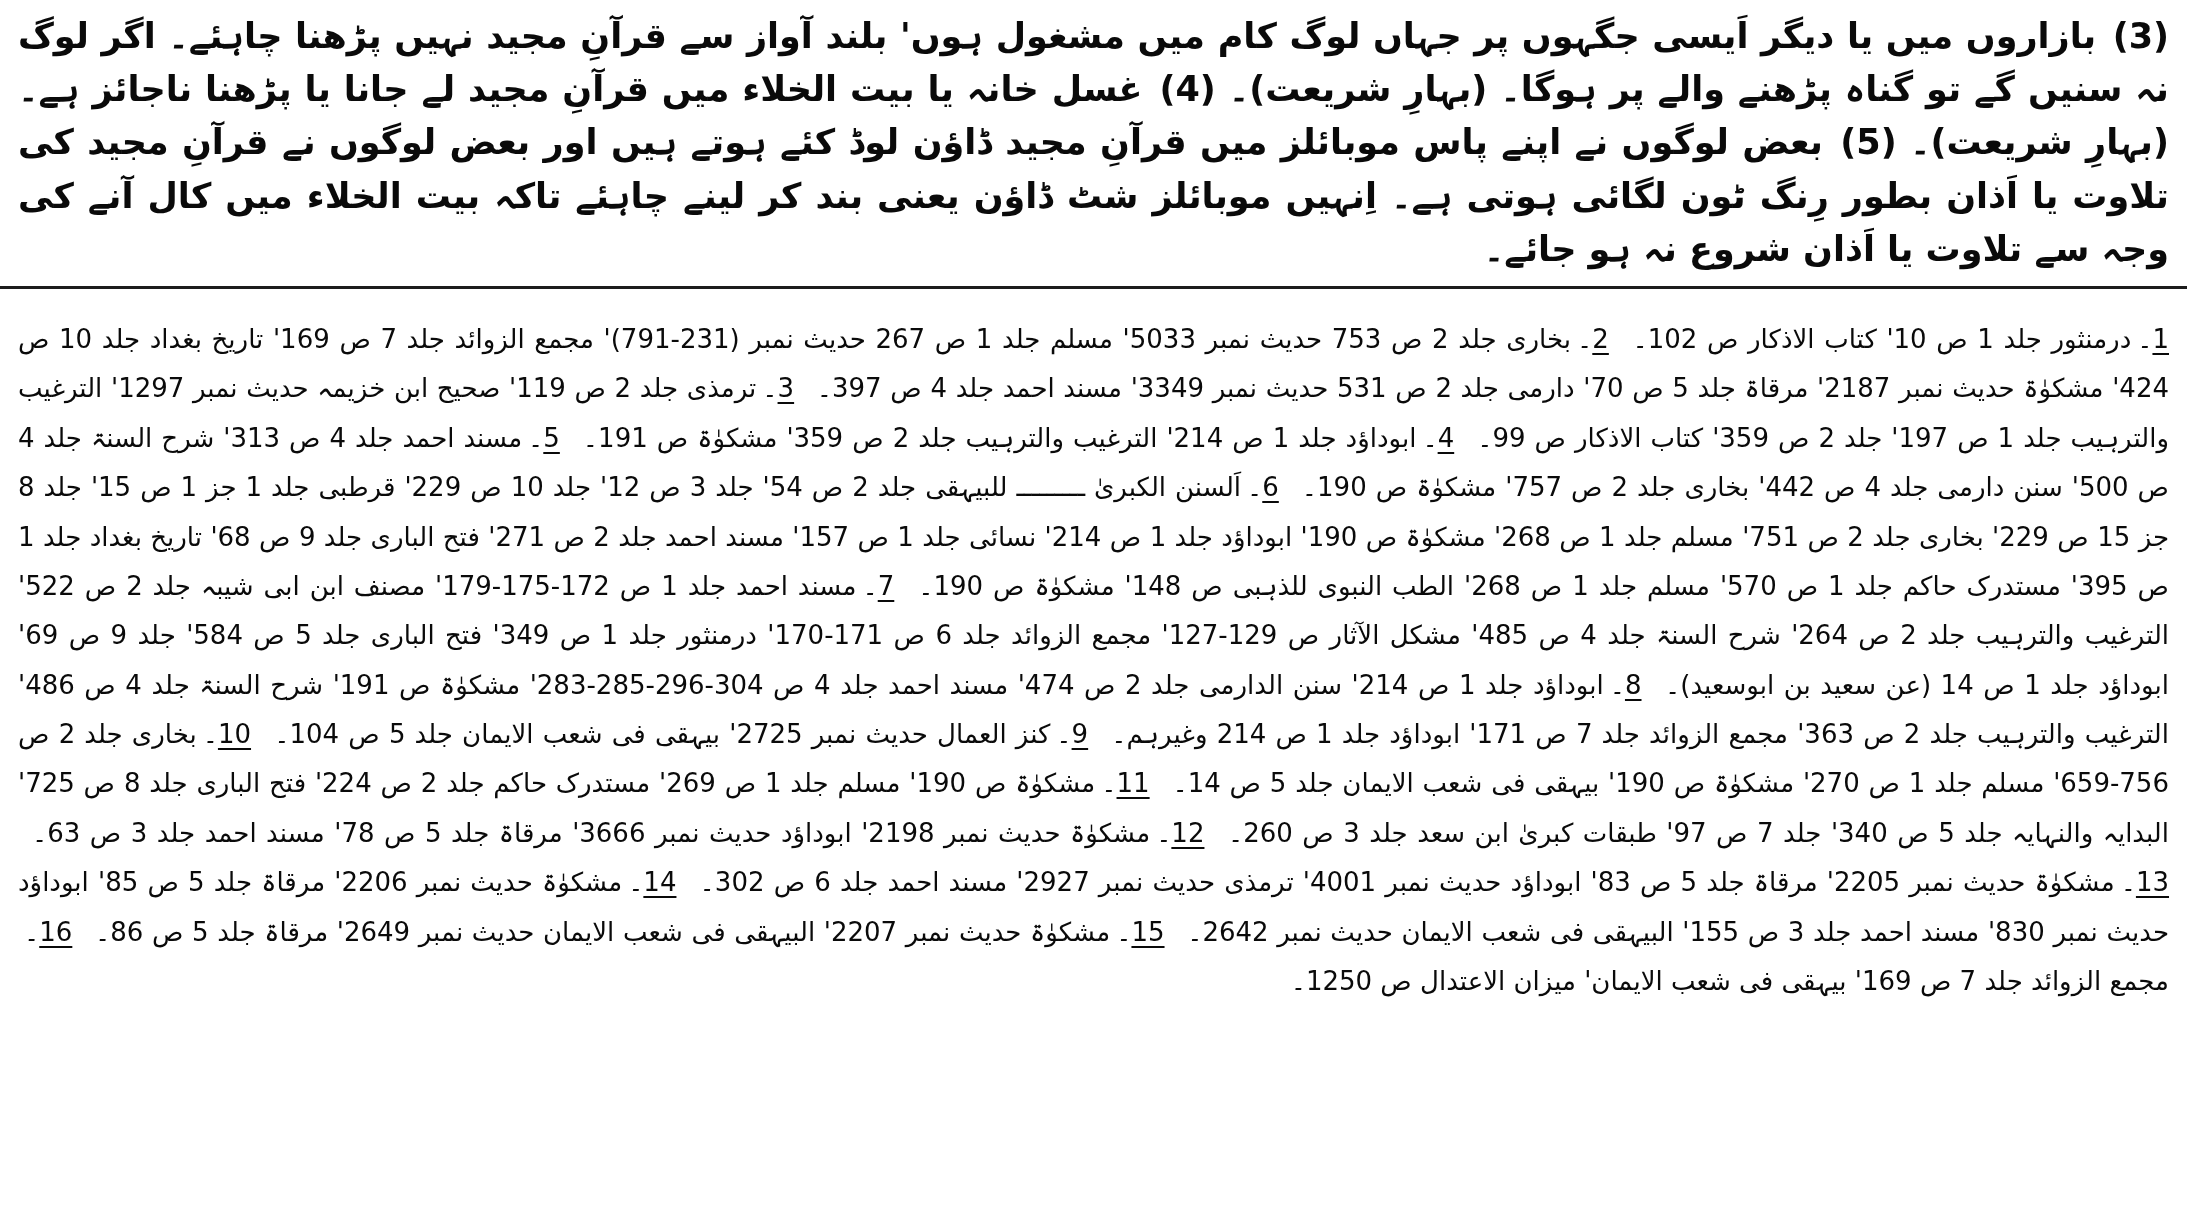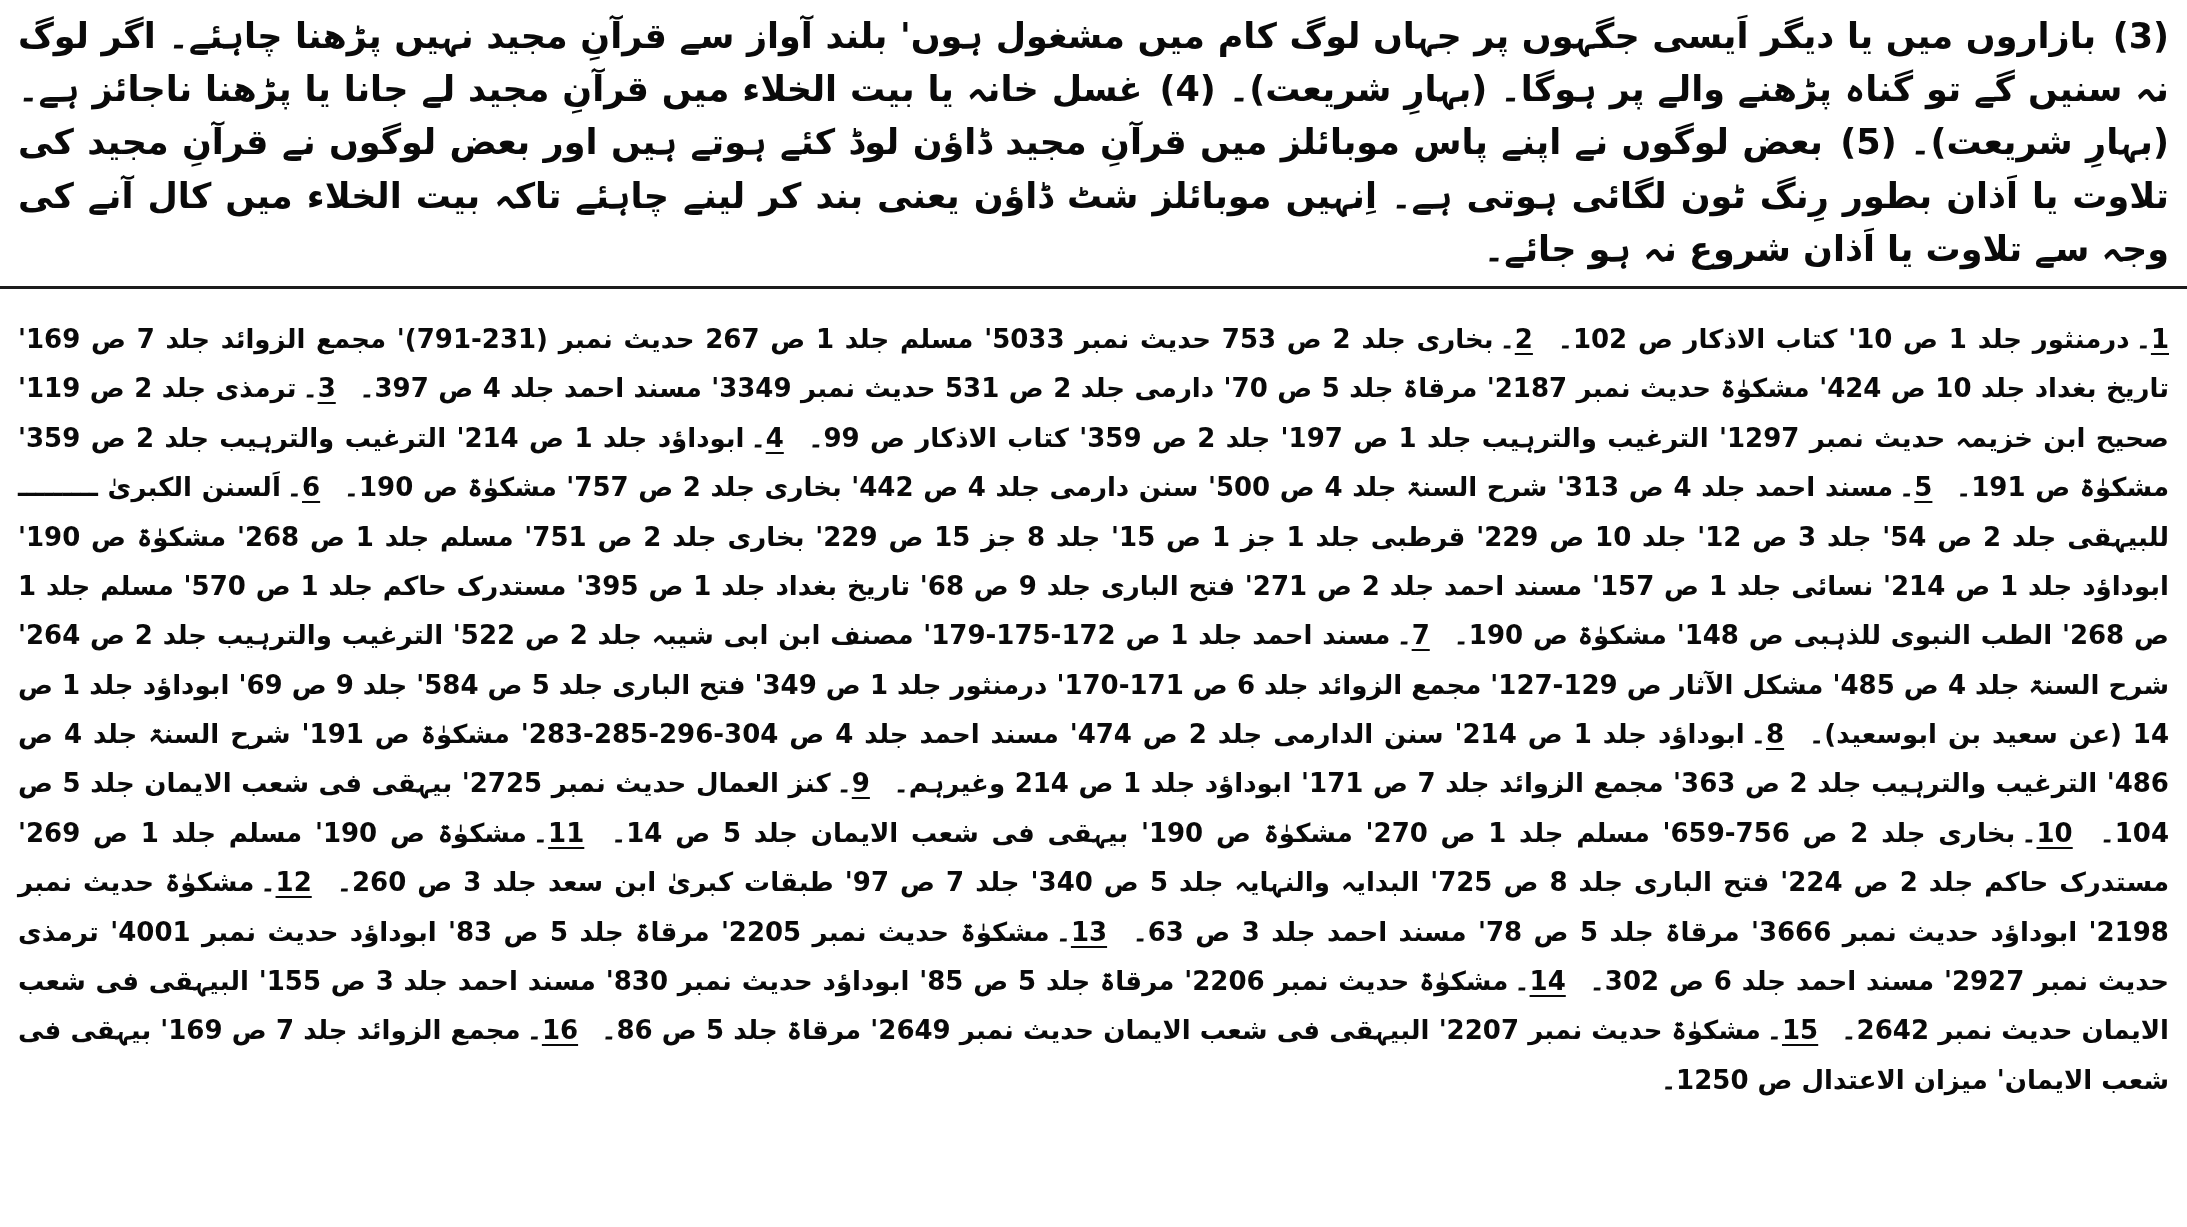--- a/index.html
+++ b/index.html
@@ -29,21 +29,21 @@
     margin: 0 0 10px 0;
   }
   .mi-marker { padding-left: 4px; }
   .divider {
     border: none;
     border-top: 3px solid #1c1c1c;
     margin: 8px -18px 14px -18px;
   }
   .footnotes {
     font-size: 26px;
-    font-weight: bold;
+    font-weight: normal;
     line-height: 1.9;
     text-align: justify;
     text-justify: inter-word;
   }
   .fn { margin-inline-end: 14px; }
   .fn-num {
     text-decoration: underline;
     text-underline-offset: 5px;
   }
   .fn-sep { margin-inline-end: 6px; }

